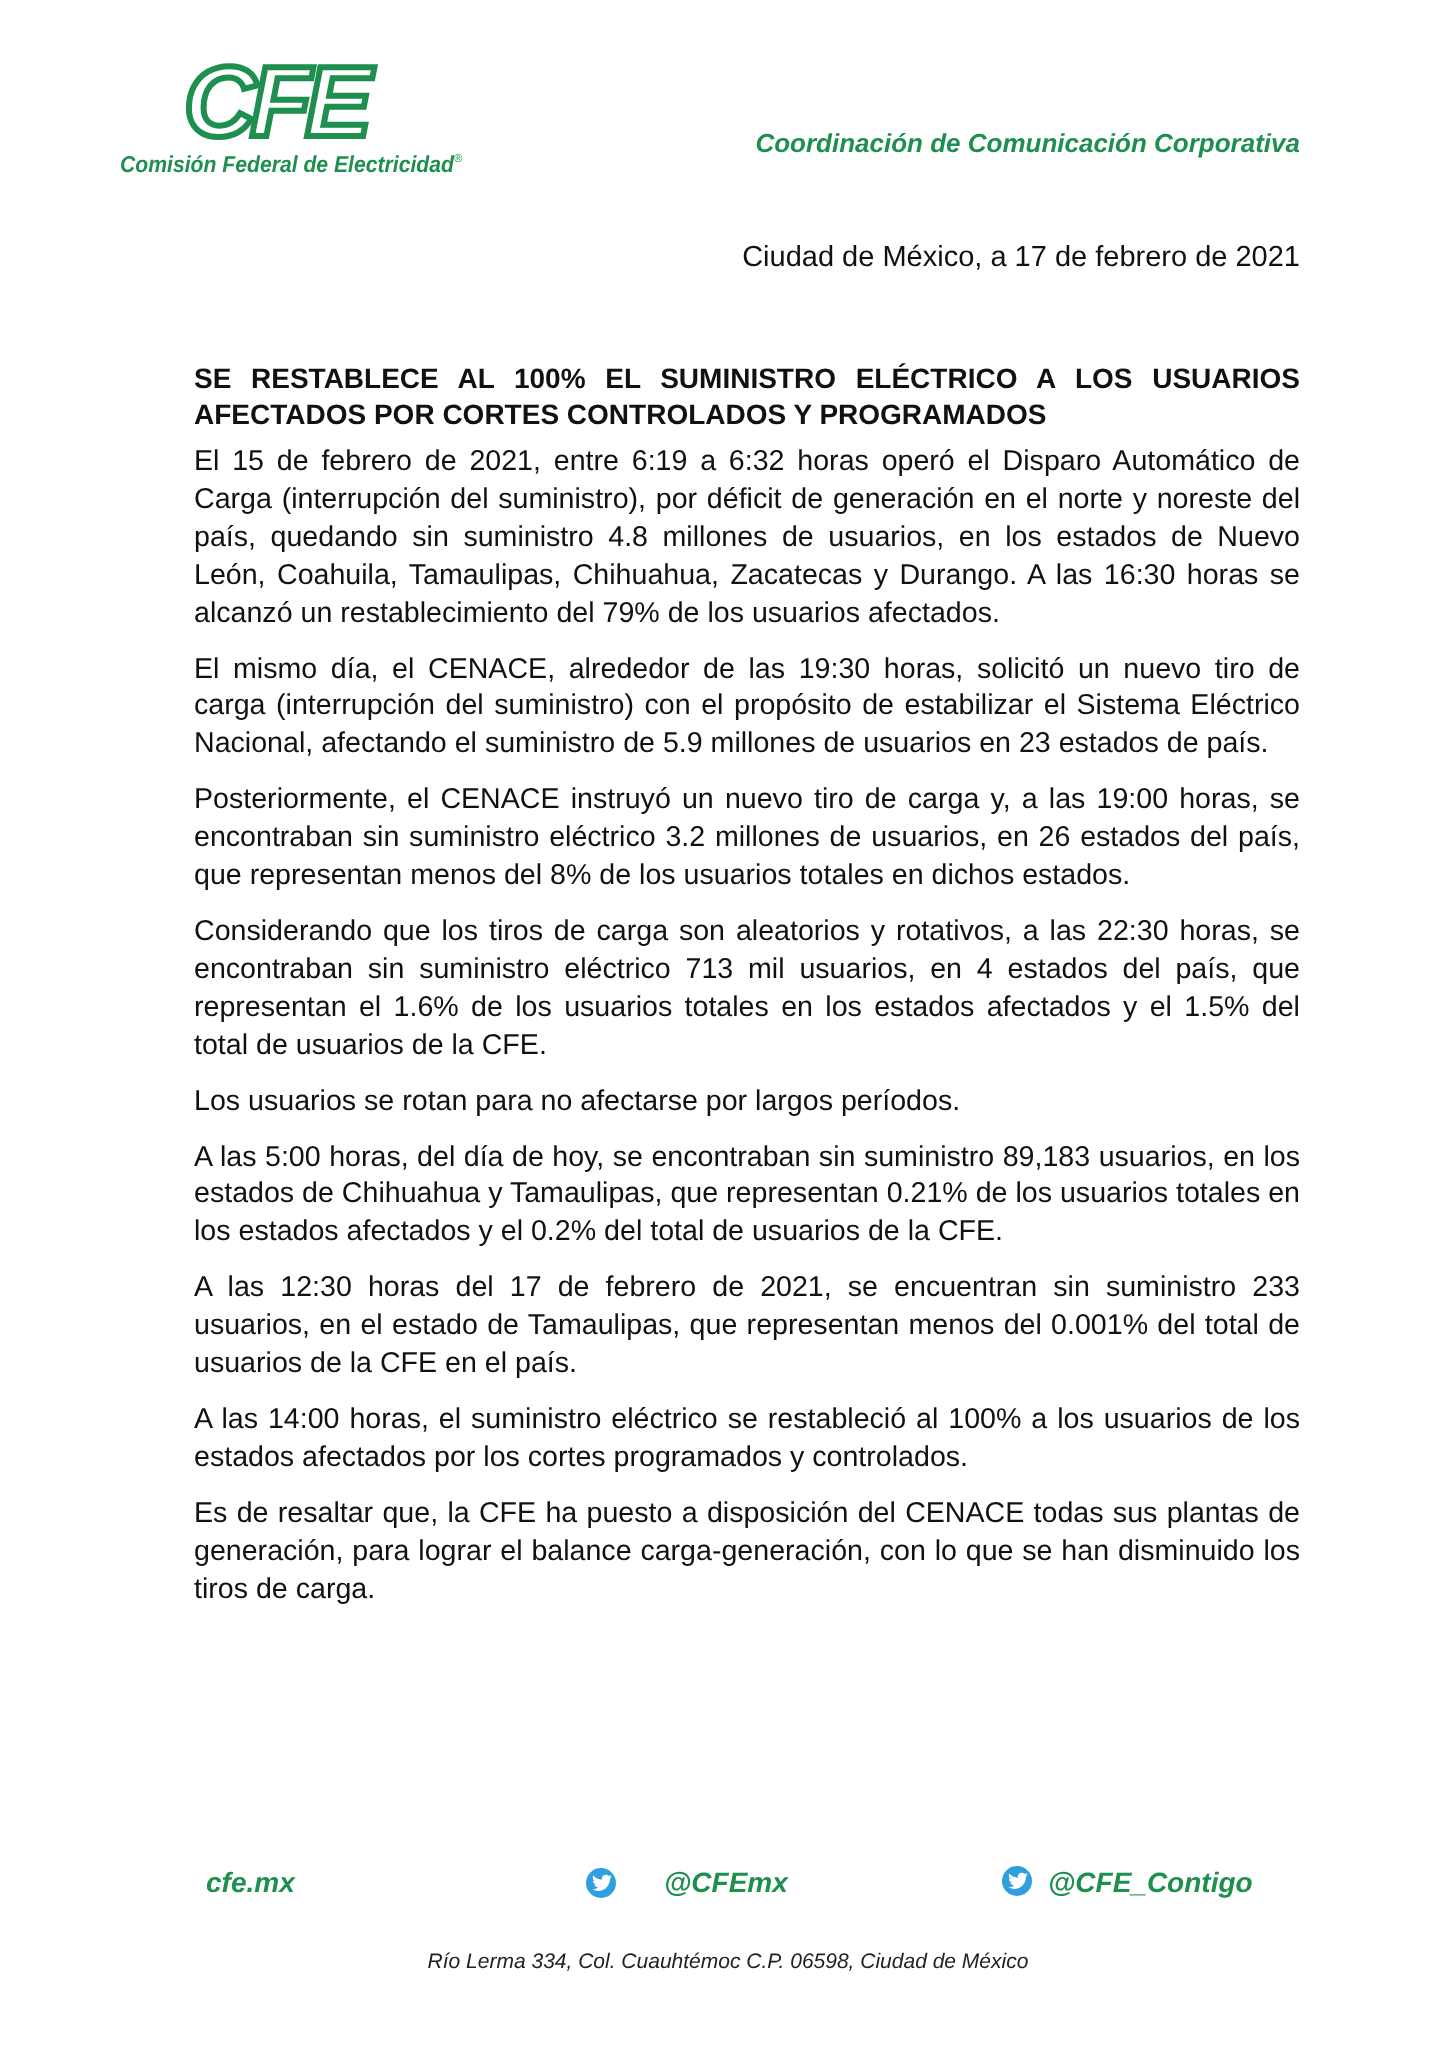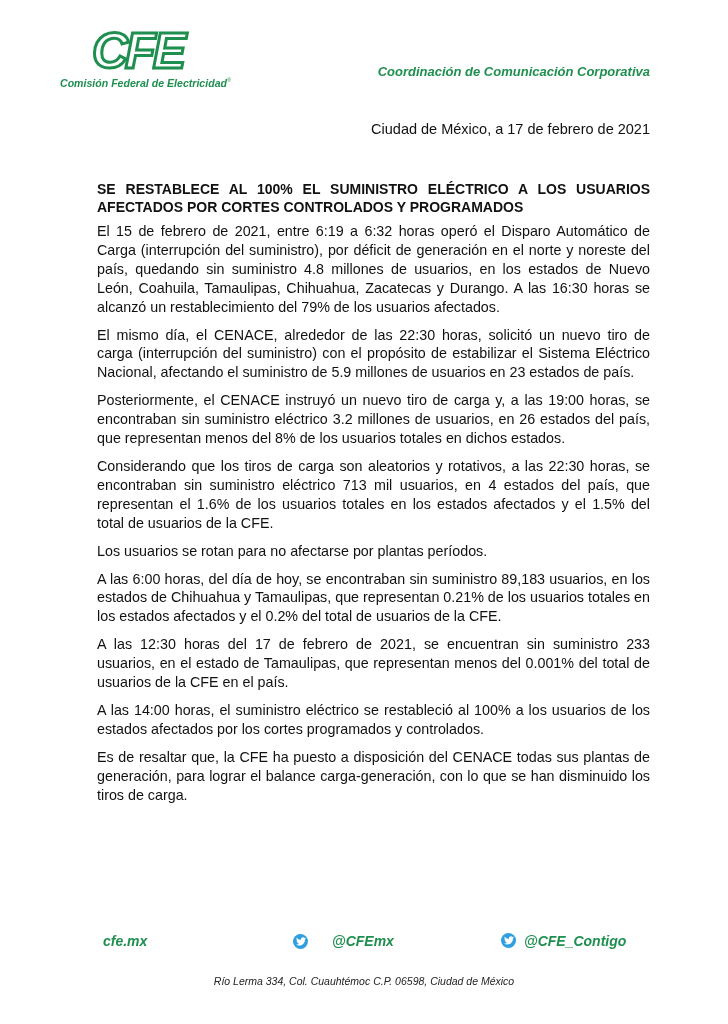--- a/index.html
+++ b/index.html
@@ -70,25 +70,25 @@
     <span>Comisión Federal de Electricidad</span><sup>®</sup>
   </div>
 </div>
 
 <div class="coord">Coordinación de Comunicación Corporativa</div>
 <div class="dateline">Ciudad de México, a 17 de febrero de 2021</div>
 
 <div class="content">
   <div class="title">SE RESTABLECE AL 100% EL SUMINISTRO ELÉCTRICO A LOS USUARIOS AFECTADOS POR CORTES CONTROLADOS Y PROGRAMADOS</div>
   <p>El 15 de febrero de 2021, entre 6:19 a 6:32 horas operó el Disparo Automático de Carga (interrupción del suministro), por déficit de generación en el norte y noreste del país, quedando sin suministro 4.8 millones de usuarios, en los estados de Nuevo León, Coahuila, Tamaulipas, Chihuahua, Zacatecas y Durango. A las 16:30 horas se alcanzó un restablecimiento del 79% de los usuarios afectados.</p>
-  <p>El mismo día, el CENACE, alrededor de las 22:30 horas, solicitó un nuevo tiro de carga (interrupción del suministro) con el propósito de estabilizar el Sistema Eléctrico Nacional, afectando el suministro de 5.9 millones de usuarios en 23 estados de país.</p>
+  <p>El mismo día, el CENACE, alrededor de las 19:30 horas, solicitó un nuevo tiro de carga (interrupción del suministro) con el propósito de estabilizar el Sistema Eléctrico Nacional, afectando el suministro de 5.9 millones de usuarios en 23 estados de país.</p>
   <p>Posteriormente, el CENACE instruyó un nuevo tiro de carga y, a las 19:00 horas, se encontraban sin suministro eléctrico 3.2 millones de usuarios, en 26 estados del país, que representan menos del 8% de los usuarios totales en dichos estados.</p>
   <p>Considerando que los tiros de carga son aleatorios y rotativos, a las 22:30 horas, se encontraban sin suministro eléctrico 713 mil usuarios, en 4 estados del país, que representan el 1.6% de los usuarios totales en los estados afectados y el 1.5% del total de usuarios de la CFE.</p>
-  <p>Los usuarios se rotan para no afectarse por plantas períodos.</p>
-  <p>A las 6:00 horas, del día de hoy, se encontraban sin suministro 89,183 usuarios, en los estados de Chihuahua y Tamaulipas, que representan 0.21% de los usuarios totales en los estados afectados y el 0.2% del total de usuarios de la CFE.</p>
+  <p>Los usuarios se rotan para no afectarse por largos períodos.</p>
+  <p>A las 5:00 horas, del día de hoy, se encontraban sin suministro 89,183 usuarios, en los estados de Chihuahua y Tamaulipas, que representan 0.21% de los usuarios totales en los estados afectados y el 0.2% del total de usuarios de la CFE.</p>
   <p>A las 12:30 horas del 17 de febrero de 2021, se encuentran sin suministro 233 usuarios, en el estado de Tamaulipas, que representan menos del 0.001% del total de usuarios de la CFE en el país.</p>
   <p>A las 14:00 horas, el suministro eléctrico se restableció al 100% a los usuarios de los estados afectados por los cortes programados y controlados.</p>
   <p>Es de resaltar que, la CFE ha puesto a disposición del CENACE todas sus plantas de generación, para lograr el balance carga-generación, con lo que se han disminuido los tiros de carga.</p>
 </div>
 
 <div class="footer-links">
   <span class="site">cfe.mx</span>
   <span class="tw1">
     <span class="tw-icon">
       <svg width="10" height="9" viewBox="0 0 24 20">

